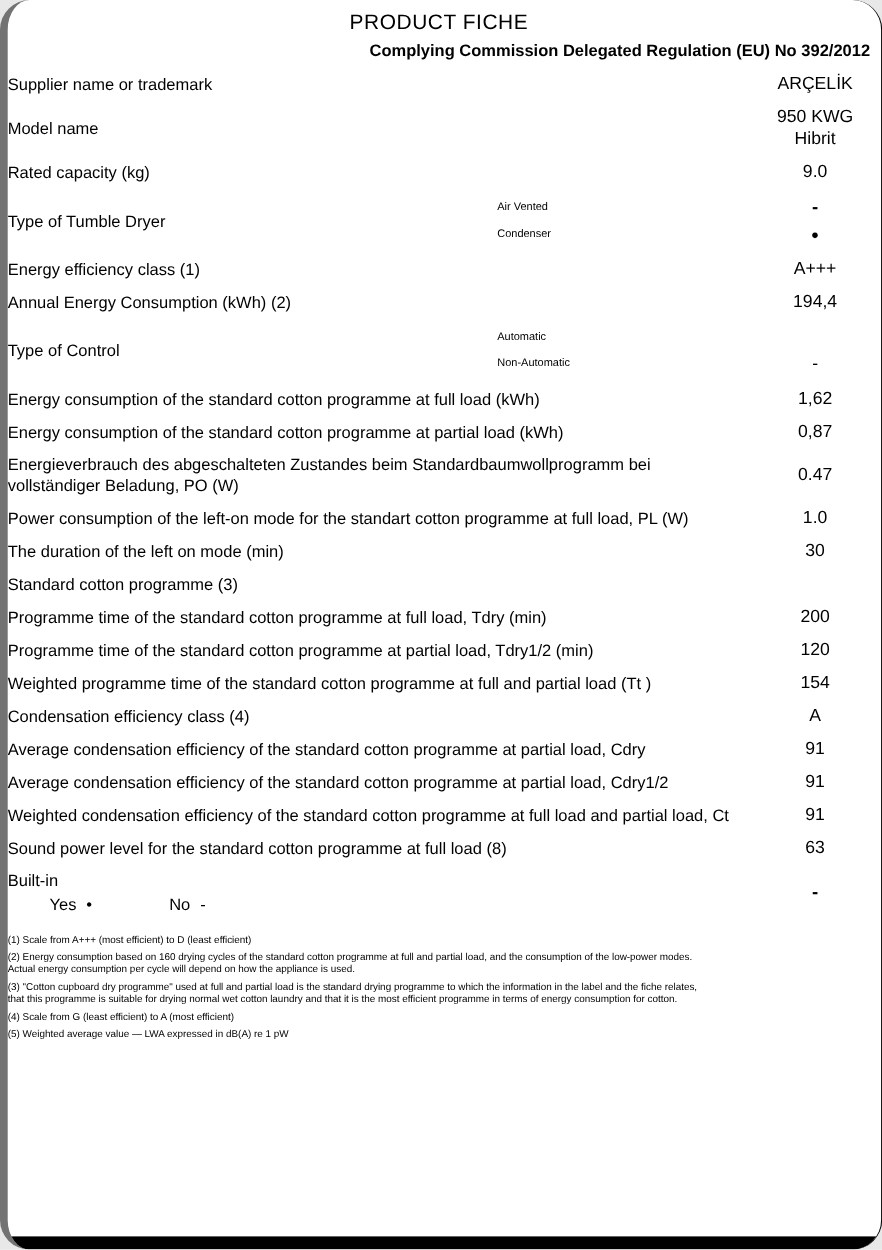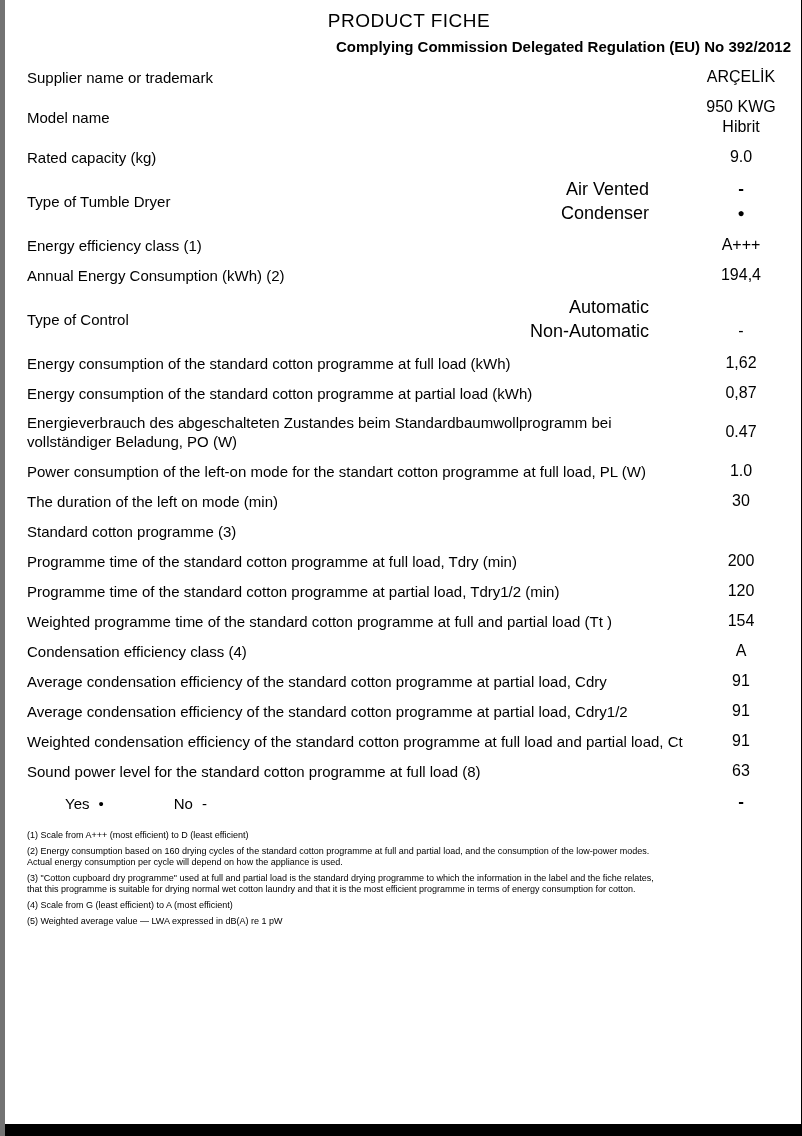--- a/index.html
+++ b/index.html
@@ -3,45 +3,46 @@
 <meta charset="utf-8">
 <style>
   * { box-sizing: border-box; }
   html, body { margin: 0; padding: 0; background: #e8e8e8; }
   body { font-family: "Liberation Sans", sans-serif; color: #000; }
   .page {
     position: relative;
     width: 802px; height: 1136px;
     margin: 0 auto;
     background: #ffffff;
-    border-left: 5px solid #737373;
+    border-left: 7px solid #737373;
     border-right: 1px solid #000;
-    padding: 6px 10px 0 22px;
+    padding: 6px 10px 0 0;
     overflow: hidden;
+    border-radius: 27px;
   }
   .title {
     text-align: center; font-size: 19px; font-weight: 400;
     letter-spacing: 0.5px; margin: 4px 0 6px 0;
   }
   .subtitle {
     text-align: right; font-size: 15px; font-weight: 700; margin: 0 0 12px 0;
   }
   #rows .row { display: flex; align-items: center; margin-bottom: 10px; }
   #rows .row:nth-child(8)  { margin-top: 10px; gap: 28px; }
   #rows .row:nth-child(13) { margin-top: 10px; }
   #rows .row:nth-child(14) { margin-top: 10px; gap: 12px; }
   #rows .row:nth-child(21) { margin-top: 8px; }
   .label-cell { flex: 1; padding-right: 8px; }
   .label-text { font-size: 15px; line-height: 19px; max-width: 660px; }
   .right { display: flex; flex-direction: column; justify-content: center; }
   .line { display: flex; align-items: center; min-height: 20px; }
   .line.opt { min-height: 24px; }
   .sub-label {
-    width: 160px; margin-right: 42px; text-align: right;
-    font-size: 18px; line-height: 20px;
+    width: 160px; margin-right: 79px; 
+    font-size: 10px; line-height: 20px;
   }
   .val {
     width: 100px; text-align: center;
     font-size: 16px; line-height: 20px;
   }
   .val.bold { font-weight: 700; font-size: 17px; }
   .val.dot { font-size: 12px; }
   .legend { display: flex; align-items: center; margin: 4px 0 0 38px; font-size: 15px; }
   .lg-mark { margin-left: 9px; }
   .lg-gap { display: inline-block; width: 70px; }
@@ -275,20 +276,21 @@
       <div class="label-text">Sound power level for the standard cotton programme at full load (8)</div>
     </div>
     <div class="right">
           <div class="line">
             <span class="val">63</span>
           </div>
         </div>
   </div>
       <div class="row">
     <div class="label-cell">
+      <div class="label-text">Built-in</div>
     <div class="legend">
             <span class="lg-item">Yes</span>
             <span class="lg-mark">•</span>
             <span class="lg-gap"></span>
             <span class="lg-item">No</span>
             <span class="lg-mark">-</span>
           </div>
         </div>
     <div class="right">
           <div class="line">

